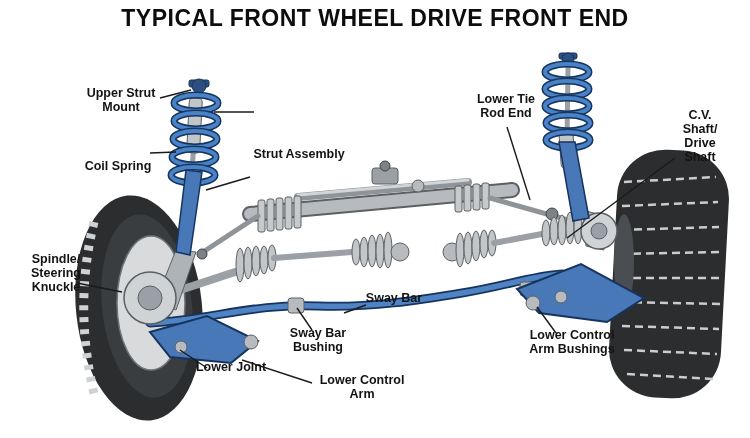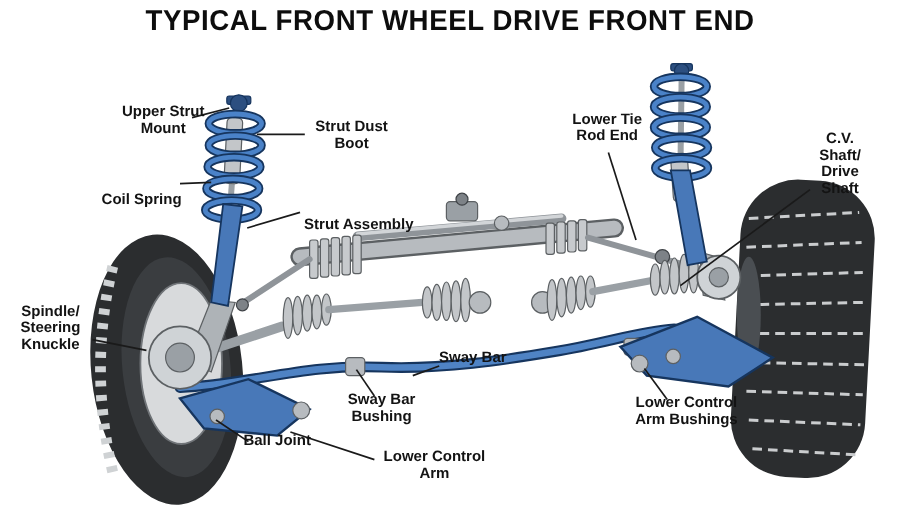--- a/index.html
+++ b/index.html
@@ -180,34 +180,32 @@
       <line x1="366" y1="305" x2="344" y2="313"></line>
       <line x1="312" y1="330" x2="297" y2="308"></line>
       <line x1="207" y1="368" x2="180" y2="350"></line>
       <line x1="312" y1="383" x2="242" y2="360"></line>
       <line x1="556" y1="333" x2="537" y2="307"></line>
     </g>
   </svg>
 
   <h1 class="title">TYPICAL FRONT WHEEL DRIVE FRONT END</h1>
 
-  <div class="lbl" style="left:136px;top:86px">Upper Strut
+  <div class="lbl" style="left:121px;top:86px">Upper Strut
 Mount</div>
-  <div class="lbl" style="left:293px;top:98px">Strut Dust
-Boot</div>
   <div class="lbl" style="left:118px;top:159px">Coil Spring</div>
-  <div class="lbl" style="left:299px;top:180px">Strut Assembly</div>
+  <div class="lbl" style="left:299px;top:147px">Strut Assembly</div>
   <div class="lbl" style="left:506px;top:92px">Lower Tie
 Rod End</div>
   <div class="lbl" style="left:700px;top:108px">C.V. Shaft/
 Drive Shaft</div>
-  <div class="lbl" style="left:42px;top:252px">Spindle/
+  <div class="lbl" style="left:56px;top:252px">Spindle/
 Steering
 Knuckle</div>
   <div class="lbl" style="left:394px;top:291px">Sway Bar</div>
   <div class="lbl" style="left:318px;top:326px">Sway Bar
 Bushing</div>
-  <div class="lbl" style="left:231px;top:360px">Ball Joint</div>
+  <div class="lbl" style="left:231px;top:360px">Lower Joint</div>
   <div class="lbl" style="left:362px;top:373px">Lower Control
 Arm</div>
   <div class="lbl" style="left:572px;top:328px">Lower Control
 Arm Bushings</div>
 </div>
 
 </body></html>

